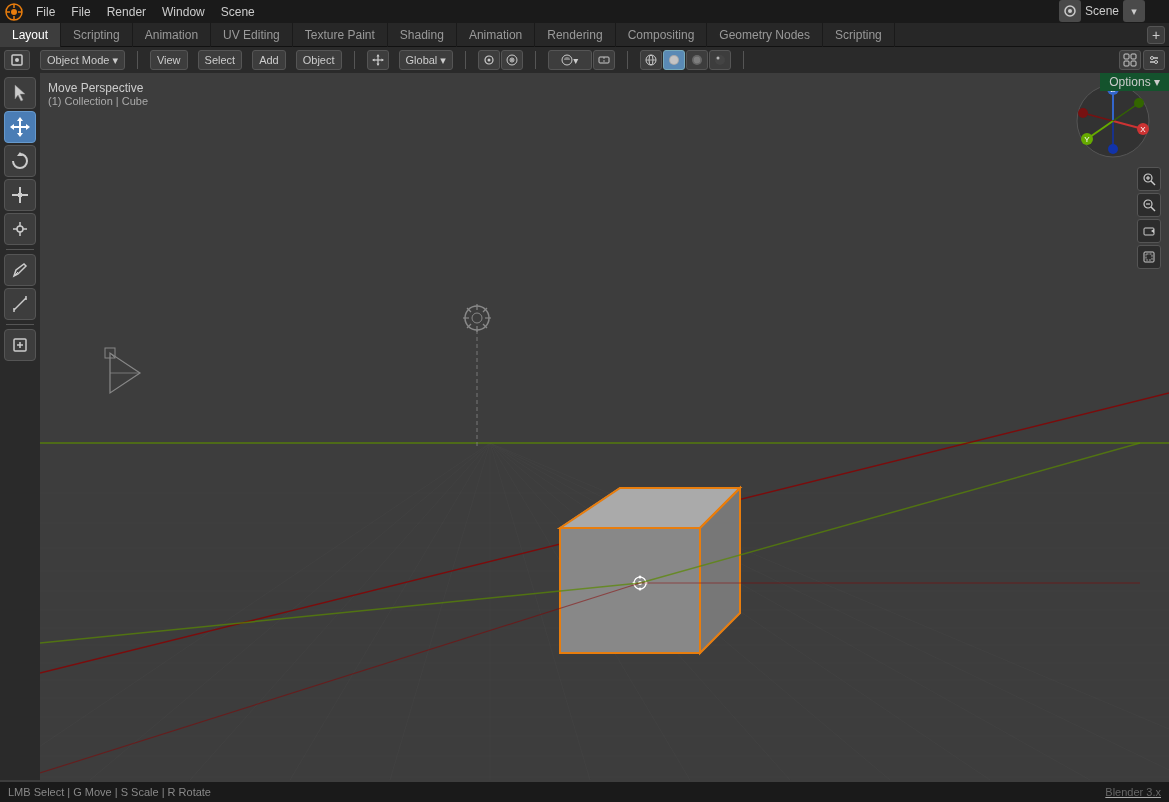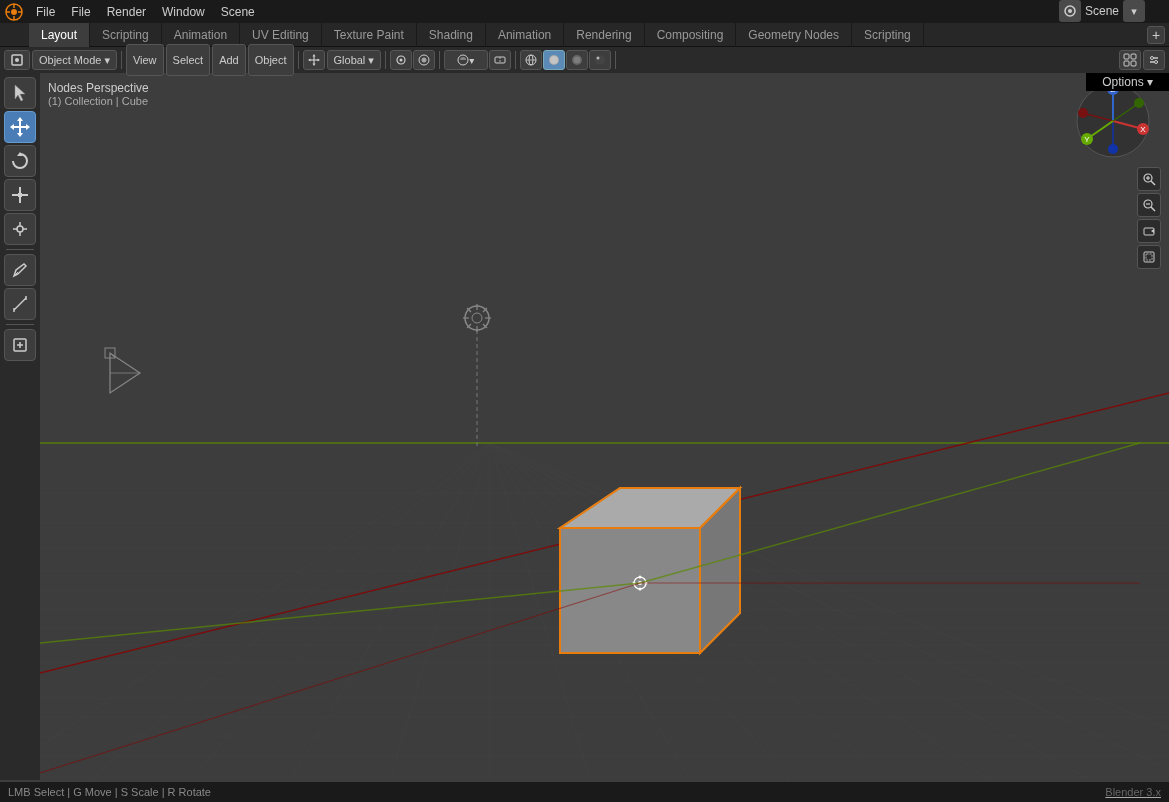--- a/index.html
+++ b/index.html
@@ -63,39 +63,38 @@
       color: #999;
       cursor: pointer;
       height: 24px;
       display: flex;
       align-items: center;
       border-right: 1px solid #1a1a1a;
     }
     .ws-tab.active {
       background: #3d3d3d;
       color: #fff;
-      margin-left: 29px;
     }
 
     
     #secondary-toolbar {
       width: 100%;
       height: 26px;
       background: #2a2a2a;
       display: flex;
       align-items: center;
       position: absolute;
       top: 47px;
       left: 0;
       z-index: 100;
       padding: 0 4px;
-      gap: 2px;
+      gap: 10px;
     }
     .toolbar-btn {
-      height: 32px;
+      height: 20px;
       padding: 6px 6px;
       background: #3d3d3d;
       border: 1px solid #555;
       color: #ccc;
       font-size: 11px;
       cursor: pointer;
       border-radius: 3px;
       display: flex;
       align-items: center;
       gap: 3px;
@@ -260,25 +259,25 @@
       color: #ccc;
       font-size: 12px;
       border: 1px solid #555;
     }
 
     
     #options-btn {
       position: absolute;
       top: 0;
       right: 0;
-      background: #000000;
+      background: #14532d;
       border: none;
       color: #ccc;
       font-size: 12px;
-      padding: 2px 16px;
+      padding: 2px 9px;
       cursor: pointer;
       display: flex;
       align-items: center;
       gap: 3px;
       z-index: 95;
     }
 
     
     #status-bar {
       position: absolute;
@@ -657,21 +656,21 @@
     <line x1="600" y1="510" x2="1100" y2="370" stroke="#5a8a00" stroke-width="1.5" opacity="0.7"></line>
 
     <line x1="600" y1="510" x2="0" y2="570" stroke="#5a8a00" stroke-width="1.5" opacity="0.7"></line>
 
     <line x1="600" y1="510" x2="1100" y2="510" stroke="#8a0000" stroke-width="1.2" opacity="0.5"></line>
     <line x1="600" y1="510" x2="0" y2="700" stroke="#8a0000" stroke-width="1.2" opacity="0.5"></line>
 
   </svg>
 
   <div class="viewport-info">
-    <div style="font-size:12px; color:#ccc;">Nodes Perspective</div>
+    <div style="font-size:12px; color:#ccc;">Move Perspective</div>
     <div style="font-size:11px; color:#aaa;">(1) Collection | Cube</div>
   </div>
 
   <div id="options-btn">
     <span>Options ▾</span>
   </div>
 
   <div id="nav-gizmo">
     <svg width="80" height="80" viewBox="0 0 80 80">
 

